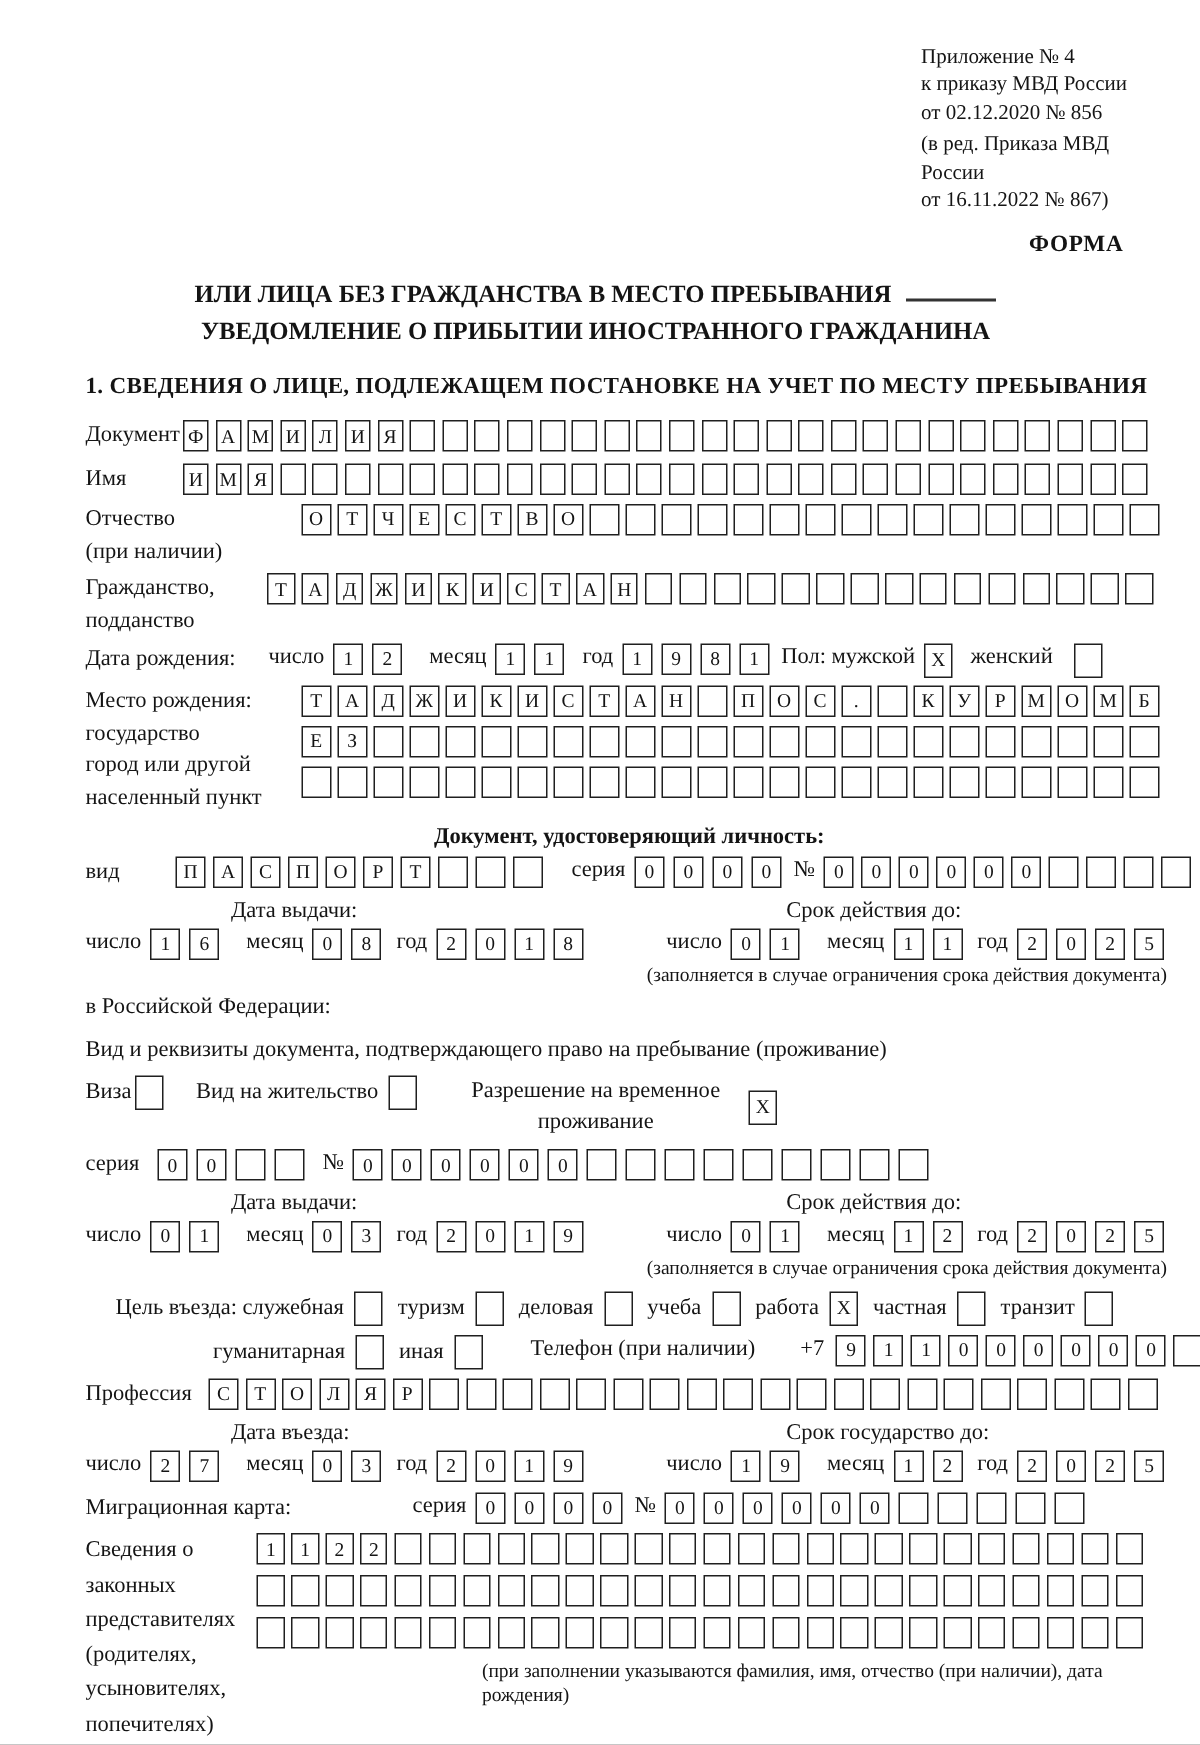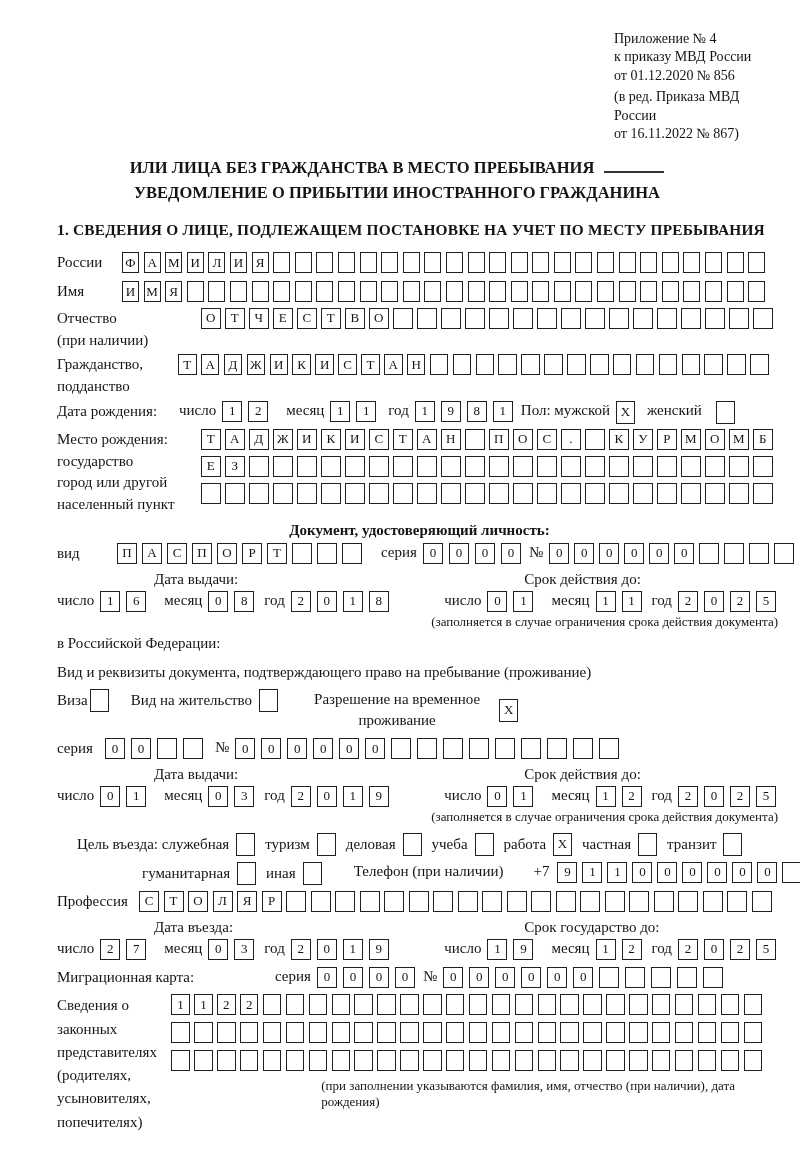--- a/index.html
+++ b/index.html
@@ -53,37 +53,38 @@
   .rep-note { font-size:13px; margin-top:2px; padding-left:150px; }
 </style>
 </head>
 <body>
 
 <div class="page">
 
   <div class="annex">
     <div>Приложение № 4</div>
     <div>к приказу МВД России</div>
-    <div>от 01.12.2020 № 856</div>
+    <div>от 02.12.2020 № 856</div>
     <div class="annex-sub">
       <div>(в ред. Приказа МВД России</div>
       <div>от 16.11.2022 № 867)</div>
     </div>
   </div>
 
+  <div class="forma">ФОРМА</div>
 
   <div class="title">
     <div><span>ИЛИ ЛИЦА БЕЗ ГРАЖДАНСТВА В МЕСТО ПРЕБЫВАНИЯ</span><span class="blank-line"></span></div>
     <div>УВЕДОМЛЕНИЕ О ПРИБЫТИИ ИНОСТРАННОГО ГРАЖДАНИНА</div>
   </div>
 
   <div class="section-heading">1. СВЕДЕНИЯ О ЛИЦЕ, ПОДЛЕЖАЩЕМ ПОСТАНОВКЕ НА УЧЕТ ПО МЕСТУ ПРЕБЫВАНИЯ</div>
 
   <div class="frow" style="margin-top:13px">
-    <div class="flabel" style="width:65px">России</div>
+    <div class="flabel" style="width:65px">Документ</div>
     <div class="cells" style="--cw:17px;--cg:4.6px">
         <span class="cell">Ф</span>
         <span class="cell">А</span>
         <span class="cell">М</span>
         <span class="cell">И</span>
         <span class="cell">Л</span>
         <span class="cell">И</span>
         <span class="cell">Я</span>
         <span class="cell"></span>
         <span class="cell"></span>

